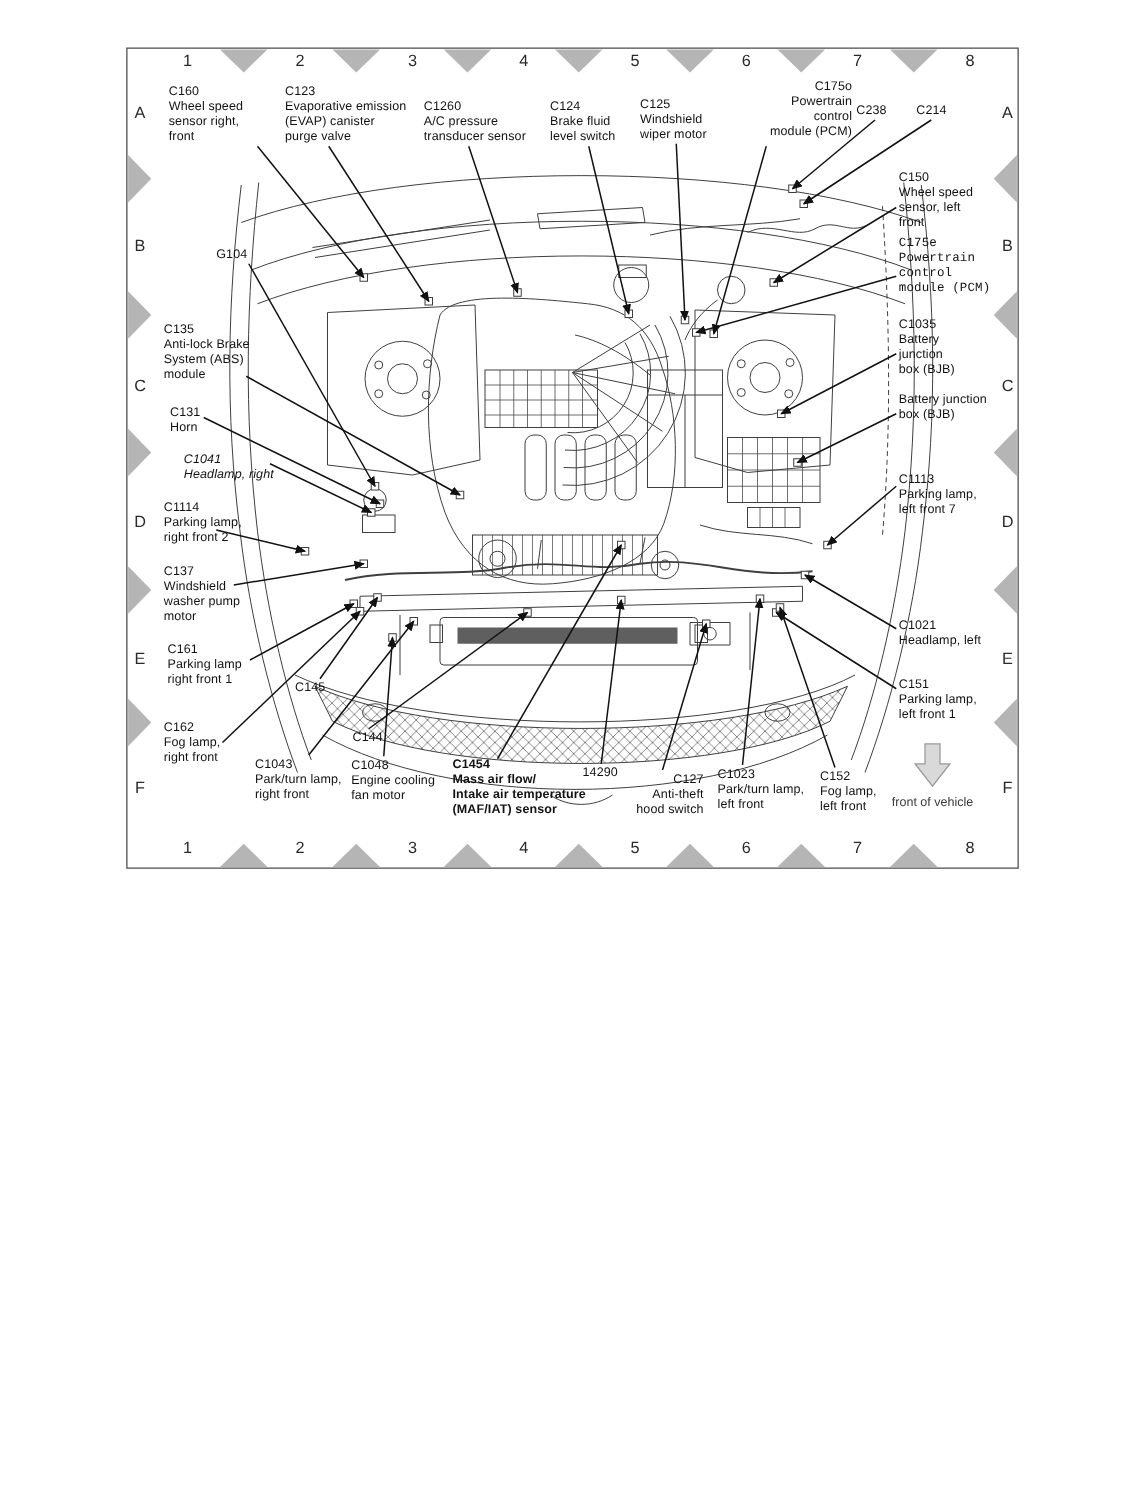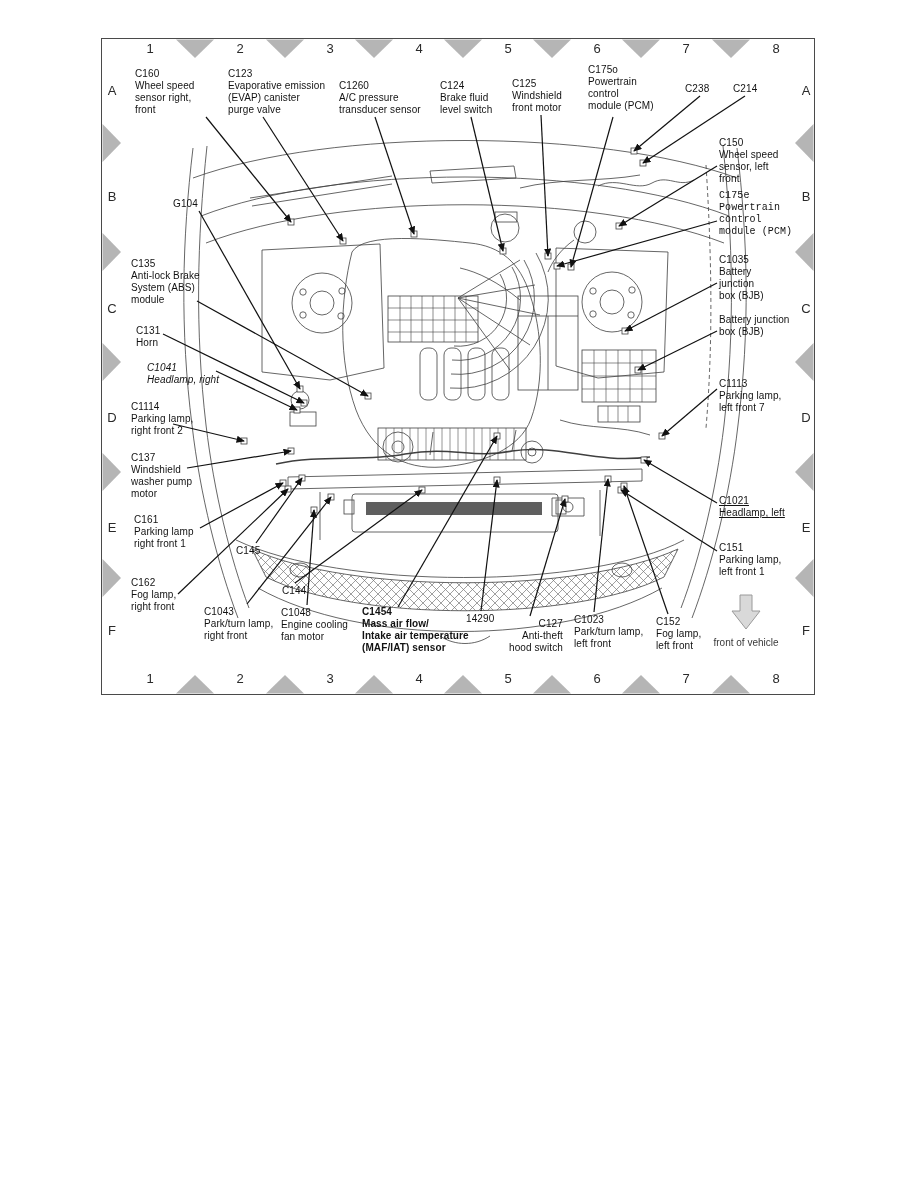--- a/index.html
+++ b/index.html
@@ -245,22 +245,22 @@
 (EVAP) canister
 purge valve</div>
       <div class="callout" style="left: 339px; top: 80px;">C1260
 A/C pressure
 transducer sensor</div>
       <div class="callout" style="left: 440px; top: 80px;">C124
 Brake fluid
 level switch</div>
       <div class="callout" style="left: 512px; top: 78px;">C125
 Windshield
-front motor</div>
-      <div class="callout" style="left: 588px; top: 64px;">C175o
+wiper motor</div>
+      <div class="callout" style="left: 616px; top: 64px; text-align: right;">C175o
 Powertrain
 control
 module (PCM)</div>
       <div class="callout" style="left: 685px; top: 83px;">C238</div>
       <div class="callout" style="left: 733px; top: 83px;">C214</div>
       <div class="callout" style="left: 719px; top: 137px;">C150
 Wheel speed
 sensor, left
 front</div>
       <div class="callout" style="left: 719px; top: 190px; font-family: Liberation Mono, monospace;">C175e
@@ -269,21 +269,21 @@
 module (PCM)</div>
       <div class="callout" style="left: 719px; top: 254px;">C1035
 Battery
 junction
 box (BJB)</div>
       <div class="callout" style="left: 719px; top: 314px;">Battery junction
 box (BJB)</div>
       <div class="callout" style="left: 719px; top: 378px;">C1113
 Parking lamp,
 left front 7</div>
-      <div class="callout" style="left: 719px; top: 495px; text-decoration: underline;">C1021
+      <div class="callout" style="left: 719px; top: 495px;">C1021
 Headlamp, left</div>
       <div class="callout" style="left: 719px; top: 542px;">C151
 Parking lamp,
 left front 1</div>
       <div class="callout" style="left: 656px; top: 616px;">C152
 Fog lamp,
 left front</div>
       <div class="callout" style="left: 574px; top: 614px;">C1023
 Park/turn lamp,
 left front</div>

